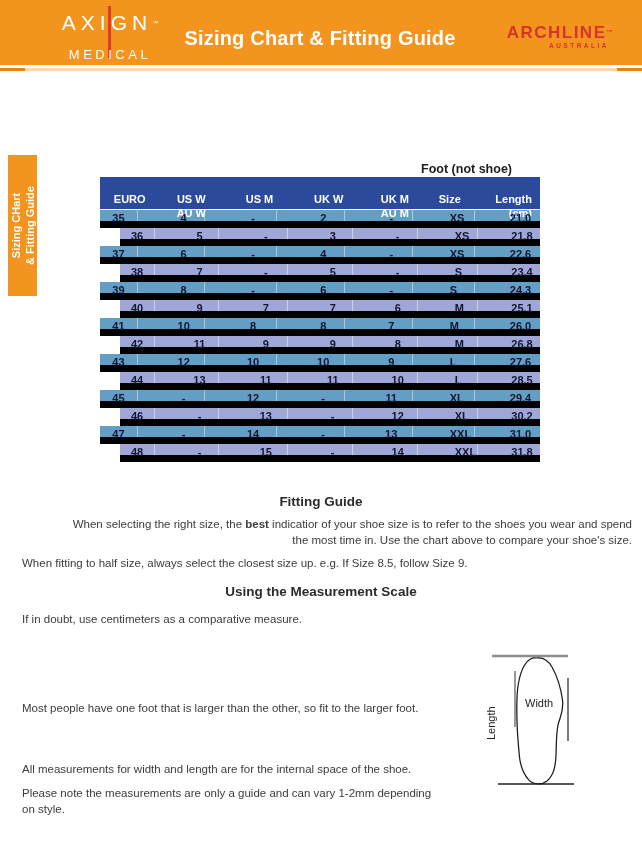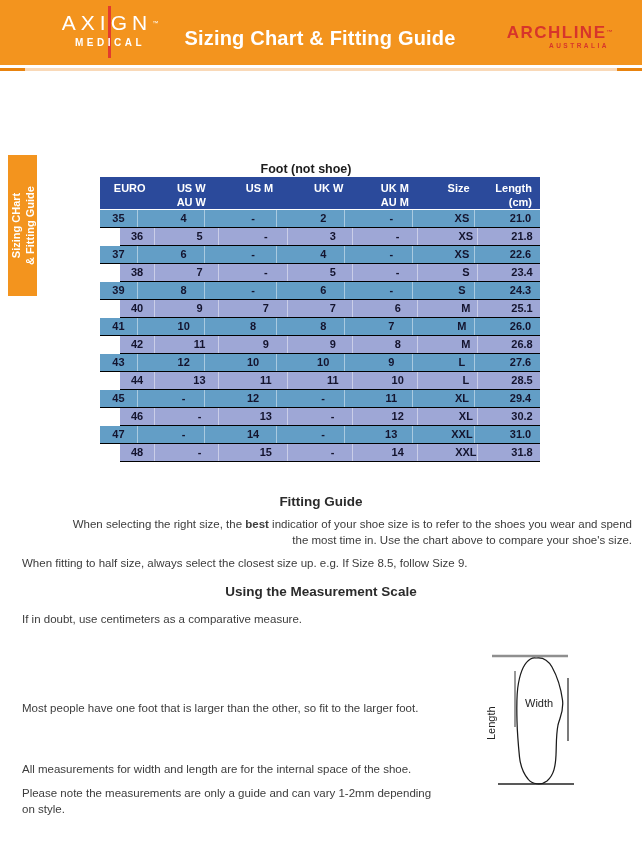--- a/index.html
+++ b/index.html
@@ -7,55 +7,55 @@
   .page {
     position:relative; width:642px; height:848px; margin:0 auto;
     background:#ffffff; overflow:hidden;
     font-family:"Liberation Sans", sans-serif; color:#3c3c3c;
   }
   
   .band { position:absolute; left:0; top:0; width:642px; height:65px; background:var(--accent,#F3941E); }
   .axign { position:absolute; left:55px; top:11px; width:110px; text-align:center; color:#fff; }
   .axign .nm { position:relative; z-index:2; font-size:21px; letter-spacing:5px; font-weight:400; line-height:24px; }
   .axign .tm { font-size:6px; vertical-align:top; letter-spacing:0; }
-  .axign .sub { position:relative; z-index:2; font-size:10px; letter-spacing:3.5px; font-weight:700; margin-top:2px; }
+  .axign .sub { position:relative; z-index:2; font-size:13px; letter-spacing:3.5px; font-weight:400; margin-top:12px; }
   .axign .redline { position:absolute; left:53px; top:-5px; width:2.5px; height:52px; background:#E23B2E; z-index:1; }
   .page-title { position:absolute; left:155px; top:27px; width:330px; text-align:center;
     color:#fff; font-weight:700; font-size:20px; letter-spacing:.2px; }
   .archline { position:absolute; left:506px; top:23px; width:108px; color:var(--brand-red,#D7352B); text-align:right; }
   .archline .nm { font-size:17px; font-weight:700; letter-spacing:1.5px; line-height:19px; }
   .archline .tm { font-size:6px; vertical-align:top; }
   .archline .sub { font-size:6.5px; letter-spacing:2.5px; font-weight:700; padding-right:5px; }
   
   .divider { position:absolute; left:0; top:68px; width:642px; height:3px;
     background:linear-gradient(to right, var(--divider-dark,#E8830E) 0 25px,
       var(--divider-light,#F9D9B8) 25px 617px, var(--divider-dark,#E8830E) 617px 100%); }
   
   .tab { position:absolute; left:8px; top:155px; width:29px; height:141px; background:var(--accent,#F3941E); }
   .tab-inner { position:absolute; left:0; top:0; width:141px; height:29px;
     transform:rotate(-90deg) translateX(-141px); transform-origin:top left;
     color:#fff; font-weight:700; font-size:11px; line-height:14px; text-align:center;
     white-space:pre-line; padding-top:1px; }
   
   .tbl-title { position:absolute; left:100px; top:151px; width:410px; text-align:center;
     font-weight:700; font-size:13px; color:#2b2b2b; }
-  .foot-note { position:absolute; left:100px; top:162px; width:440px; text-align:center;
+  .foot-note { position:absolute; left:100px; top:162px; width:440px; text-align:right;
     padding-right:28px; font-weight:700; font-size:12.5px; color:#1d1d1d; }
   .table { position:absolute; left:100px; top:177px; width:440px; font-size:11px; }
   .thead { display:flex; background:var(--table-header,#2B4A9B); color:#fff; font-weight:700;
     height:33px; border-bottom:1px solid #fff; }
-  .thead .cell { padding-top:4px; line-height:14px; }
-  .trow { display:flex; height:18px; border-bottom:1px solid #000000; align-items:center;
+  .thead .cell { padding-top:15px; line-height:14px; }
+  .trow { display:flex; height:18px; border-bottom:7px solid #000000; align-items:center;
     background:var(--row-blue,#639EC6); color:#14142e; font-weight:700;gap:26px; }
   .trow.alt { background:var(--row-periwinkle,#9EA7D6);margin-left:20px; }
   .cell { text-align:center; }
   .trow .cell { border-right:1px solid rgba(255,255,255,.45); height:100%; line-height:17px; }
   .trow .cell:last-child { border-right:none; }
   .c0{width:13.5%} .c1{width:14.5%} .c2{width:16.5%} .c3{width:15%} .c4{width:15%}
-  .c5{width:11.5%; text-align:center; padding-left:11px;}
+  .c5{width:11.5%; text-align:left; padding-left:11px;}
   .c6{width:14%;}
   .thead .c6{ text-align:right; padding-right:8px; }
   
   .h2 { position:absolute; left:14px; width:614px; text-align:center; font-weight:700;
     font-size:13.5px; color:#2b2b2b; }
   .para { position:absolute; left:22px; font-size:11.5px; line-height:15.5px; color:#3c3c3c;
     white-space:pre-line; }
   
   .diagram { position:absolute; left:484px; top:645px; width:100px; height:150px; }
   .diagram text { font-family:"Liberation Sans", sans-serif; font-size:11px; fill:#222; }

